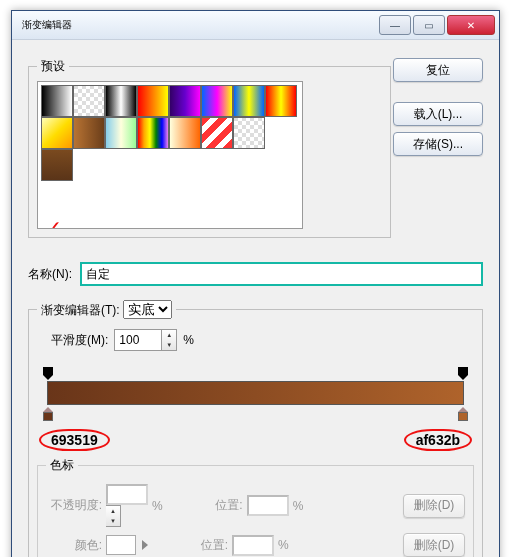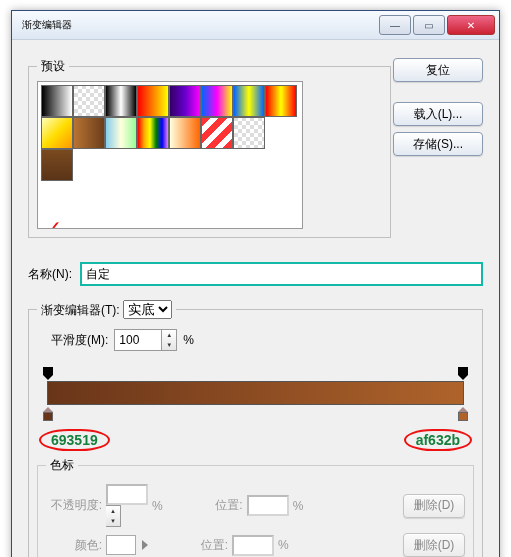--- a/index.html
+++ b/index.html
@@ -32,21 +32,21 @@
 .spin .arrow span{flex:1;display:flex;align-items:center;justify-content:center;font-size:7px;color:#333}
 .gradbar-wrap{position:relative;margin:16px 2px 8px;height:54px}
 .track{position:absolute;left:8px;right:8px;top:14px;height:22px;border:1px solid #555;background:linear-gradient(90deg,#693519,#af632b)}
 .ostop{position:absolute;top:0;width:10px;height:12px}
 .ostop .cap{width:10px;height:8px;background:#000}
 .ostop .tip{width:0;height:0;border-left:5px solid transparent;border-right:5px solid transparent;border-top:5px solid #000;margin:0 auto}
 .cstop{position:absolute;bottom:0;width:10px;height:14px}
 .cstop .tip{width:0;height:0;border-left:5px solid transparent;border-right:5px solid transparent;border-bottom:5px solid #a88;margin:0 auto}
 .cstop .cap{width:10px;height:9px;border:1px solid #666;box-sizing:border-box}
 .annots{display:flex;justify-content:space-between;margin:0 2px 6px;position:relative}
-.annot{display:inline-block;padding:1px 10px;font-size:14px;font-weight:bold;color:#15803d}
+.annot{display:inline-block;padding:1px 10px;font-size:14px;font-weight:bold;color:#000000}
 .annot.c1{border:2px solid #e11;border-radius:50%/60%}
 .annot.c2{border:2px solid #e11;border-radius:50%/60%}
 .stopsfs{border:1px solid #ccc;padding:10px 8px 6px}
 .stline{display:flex;align-items:center;gap:4px;margin-bottom:6px;color:#999}
 .stline label{width:56px;text-align:right;color:#999}
 .stline .spin input{width:34px;color:#999;background:#fff}
 .stline .pct{color:#999}
 .stline .pos{margin-left:20px;color:#999}
 .stline .del{margin-left:auto}
 .stline .psbtn{color:#888;background:linear-gradient(#fafafa,#ececec);border-color:#c3c3c3}

